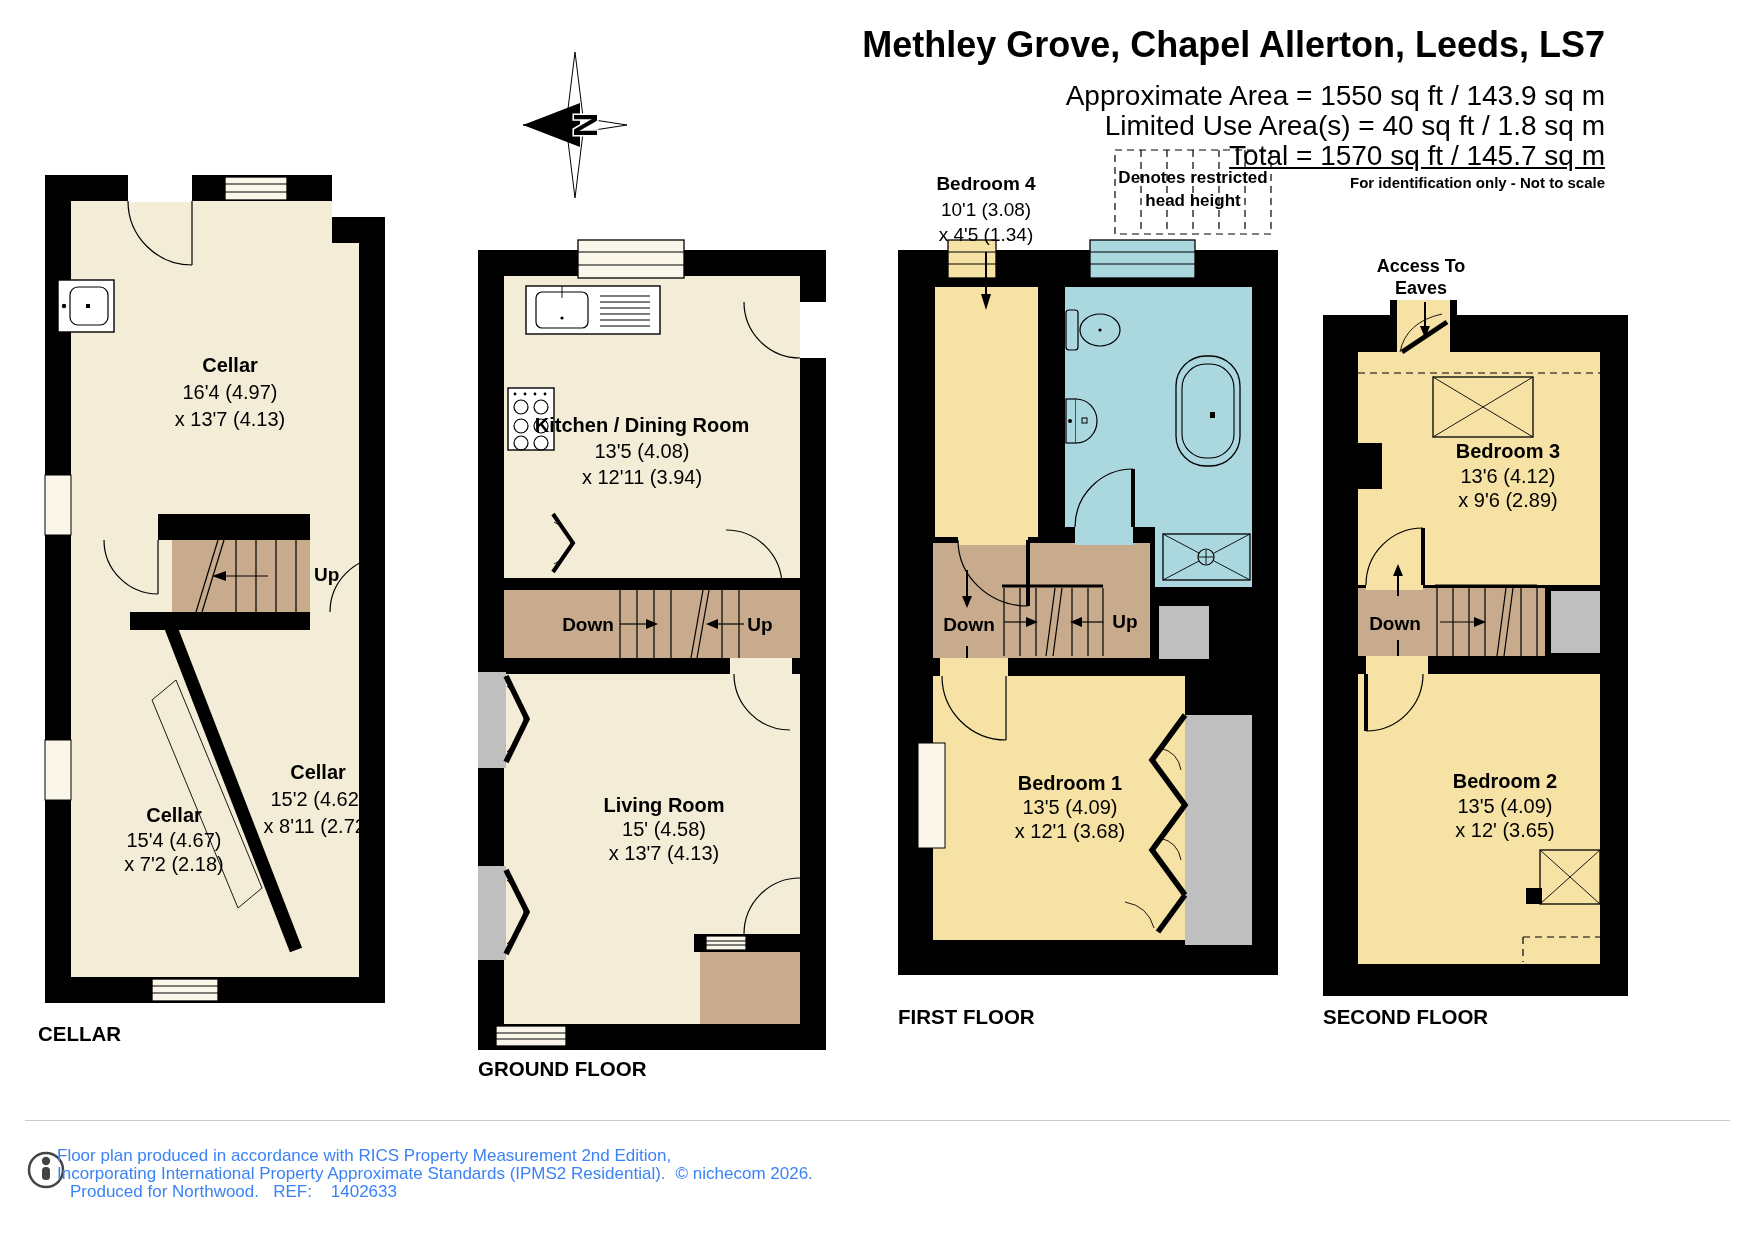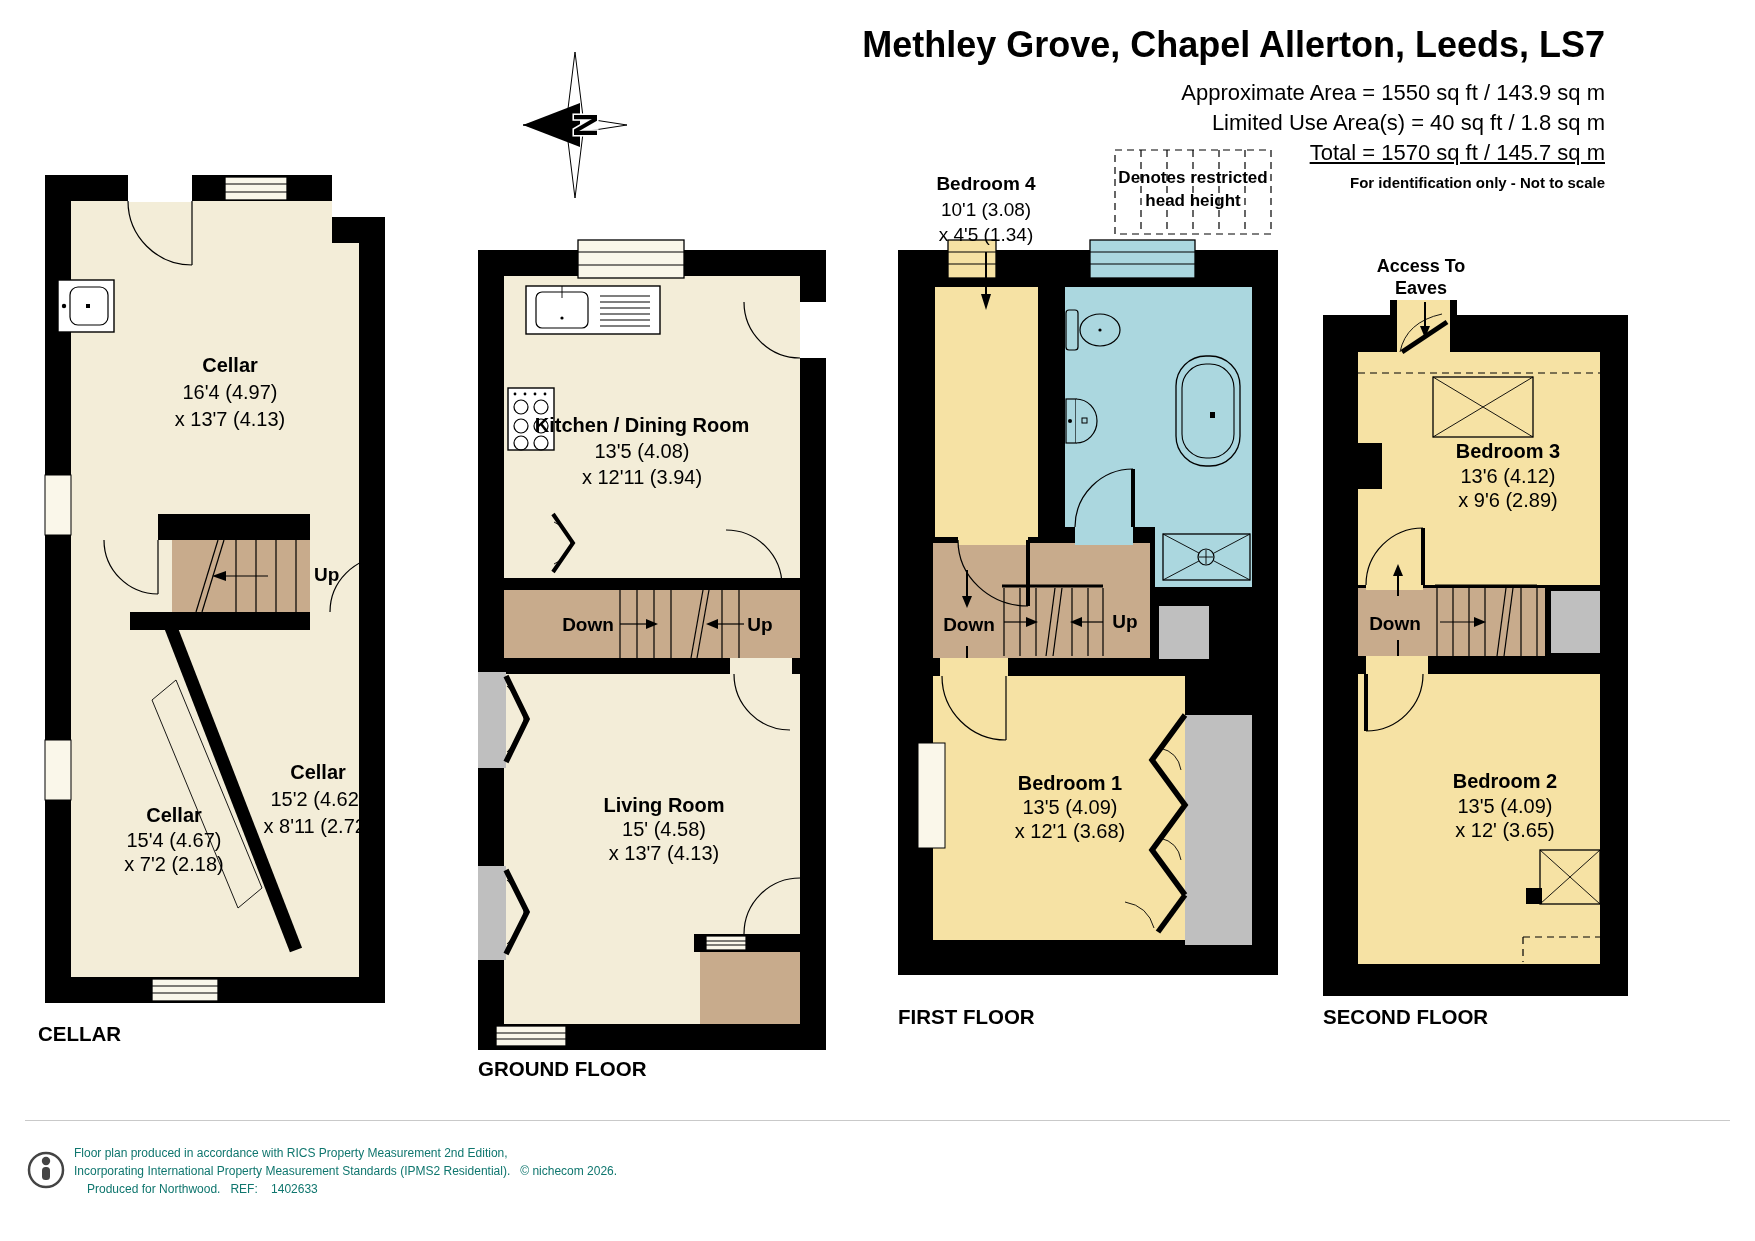--- a/index.html
+++ b/index.html
@@ -1,26 +1,26 @@
 <!DOCTYPE html>
 <html><head>
 <meta charset="utf-8">
 <style>
   html,body{margin:0;padding:0;background:#fff;}
   body{width:1755px;height:1241px;position:relative;overflow:hidden;
        font-family:"Liberation Sans",sans-serif;color:#000;}
   .abs{position:absolute;}
   .hdr{right:150px;text-align:right;white-space:pre;}
   .title{top:24px;font-size:36px;font-weight:bold;}
-  .area{font-size:22px;}
+  .area{font-size:28px;}
   .a1{top:80px;}
   .a2{top:110px;}
   .a3{top:140px;text-decoration:underline;}
   .note{top:174px;font-size:15px;font-weight:bold;}
-  .footer-line{left:74px;font-size:12px;color:#0f766e;white-space:pre;}
+  .footer-line{left:57px;font-size:17px;color:#3b82f6;white-space:pre;}
   .f1{top:1146px;}
   .f2{top:1164px;}
   .f3{top:1182px;margin-left:13px;}
   .footer-rule{left:25px;top:1120px;width:1705px;height:1px;background:#C9C9C9;}
   svg{position:absolute;left:0;top:0;}
   svg text{font-family:"Liberation Sans",sans-serif;fill:#000;}
   .rn{font-weight:bold;font-size:20px;text-anchor:middle;}
   .rd{font-size:20px;text-anchor:middle;}
   .fl{font-we‌ight:bold;font-weight:bold;font-size:20.5px;}
   .st{font-weight:bold;font-size:19px;text-anchor:middle;}
@@ -431,14 +431,14 @@
 
   <g>
     <circle cx="46" cy="1170" r="17" fill="none" stroke="#444" stroke-width="2.5"></circle>
     <circle cx="46" cy="1161" r="4.2" fill="#444"></circle>
     <rect x="42" y="1167" width="8" height="13" rx="3.5" fill="#444"></rect>
   </g>
 </svg>
 
 <div class="abs footer-rule"></div>
 <div class="abs footer-line f1">Floor plan produced in accordance with RICS Property Measurement 2nd Edition,</div>
-<div class="abs footer-line f2"><span>Incorporating International Property Measurement Standards (IPMS2 Residential).</span><span style="margin-left:10px;margin-top:23px;">© nichecom 2026.</span></div>
+<div class="abs footer-line f2"><span>Incorporating International Property Approximate Standards (IPMS2 Residential).</span><span style="margin-left:10px;margin-top:23px;">© nichecom 2026.</span></div>
 <div class="abs footer-line f3">Produced for Northwood.   REF:    1402633</div>
 
 </body></html>

